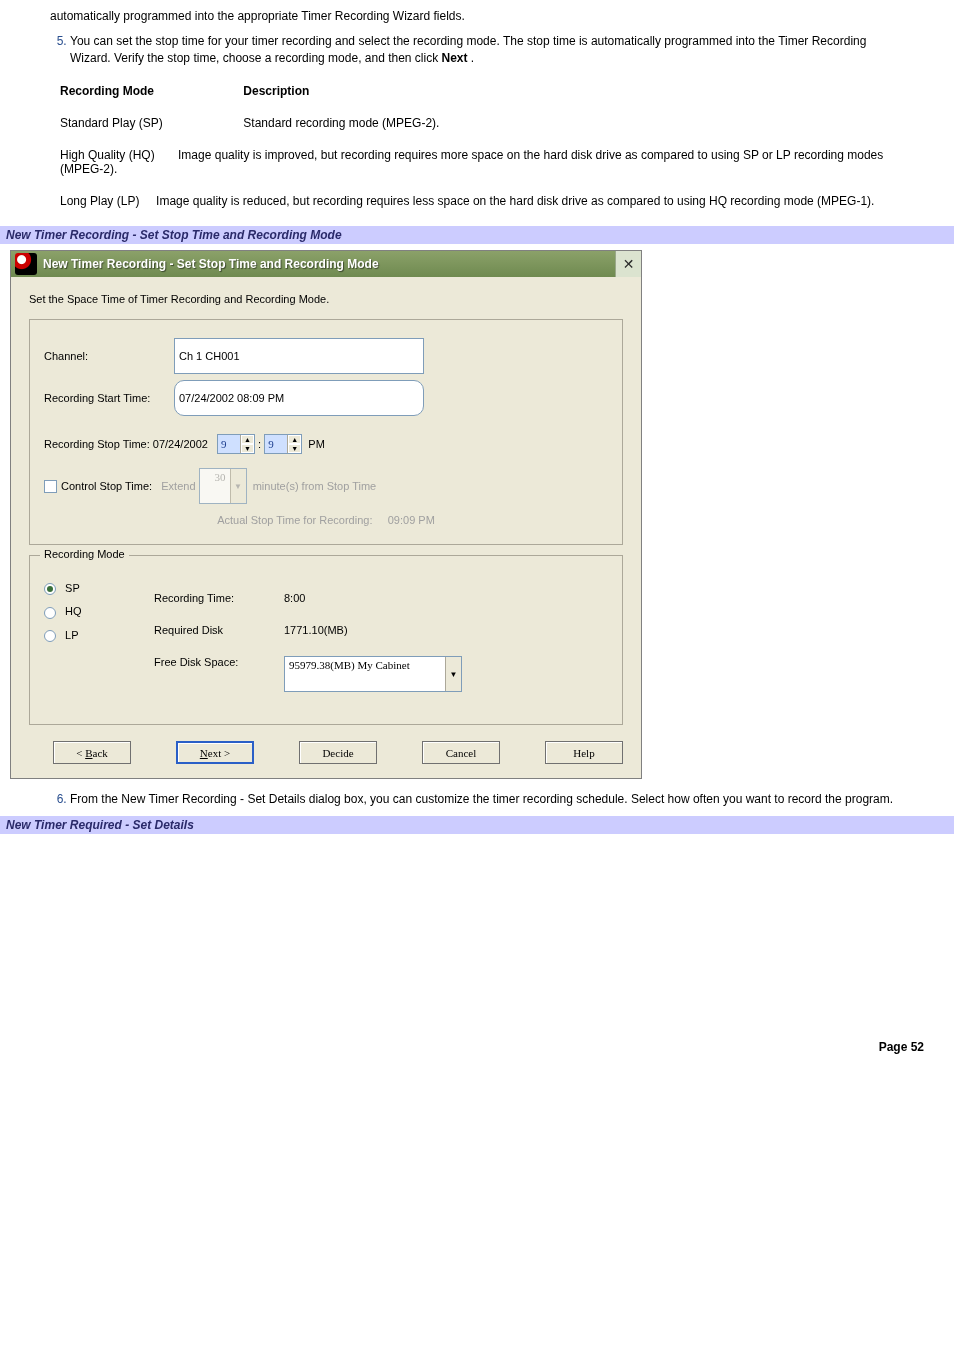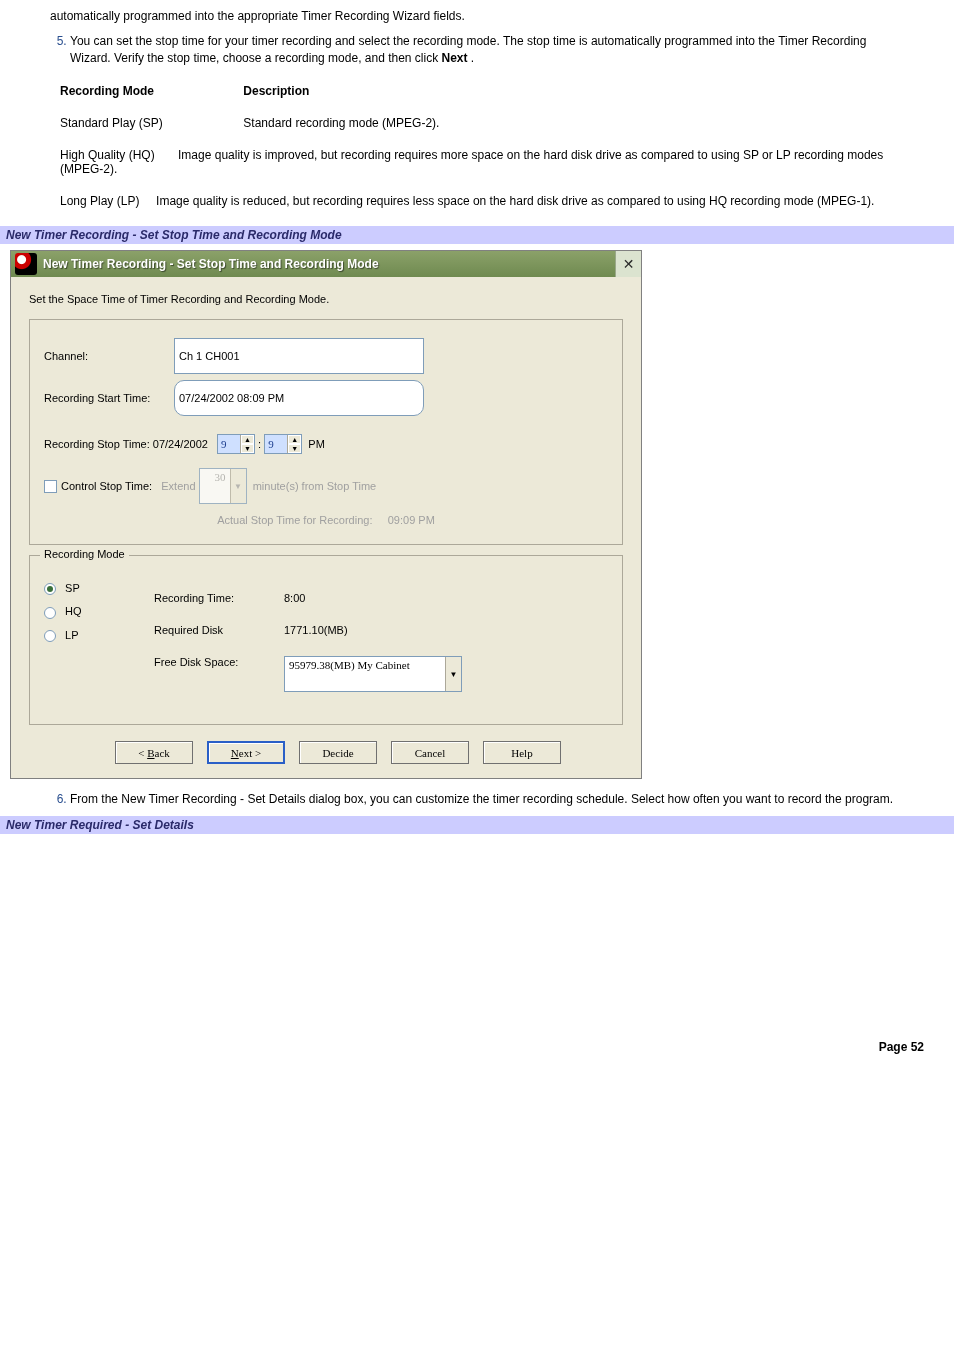--- a/index.html
+++ b/index.html
@@ -135,21 +135,21 @@
     width: 16px; background: #ece9d8; border-left: 1px solid #aca899;
     display: flex; align-items: center; justify-content: center; font-size: 8px;
     cursor: pointer;
   }
   .recmode-body { display: flex; }
   .recmode-col1 { width: 110px; }
   .recmode-col1 .opt { margin: 10px 0; }
   .recmode-col2 { flex: 1; }
   .recmode-col2 .line { display: flex; margin: 20px 0; align-items: flex-start; }
   .recmode-col2 .line .k { width: 130px; }
-  .wizbtns { display: flex; gap: 14px; justify-content: center; padding: 6px 0 0 24px; }
+  .wizbtns { display: flex; gap: 14px; justify-content: space-between; padding: 6px 0 0 24px; }
   .wizbtn {
     min-width: 78px; height: 23px;
     border: 1px solid #707070; background: #ece9d8;
     font: 11px Tahoma; cursor: pointer;
     box-shadow: inset 1px 1px 0 #fff;
   }
   .wizbtn.default { border: 2px solid #2a5fc7; }
   .wizbtn u { text-decoration: underline; }
   .page-footer { text-align: right; font-weight: bold; font-size: 12px; padding: 200px 30px 10px 0; }
 </style>

